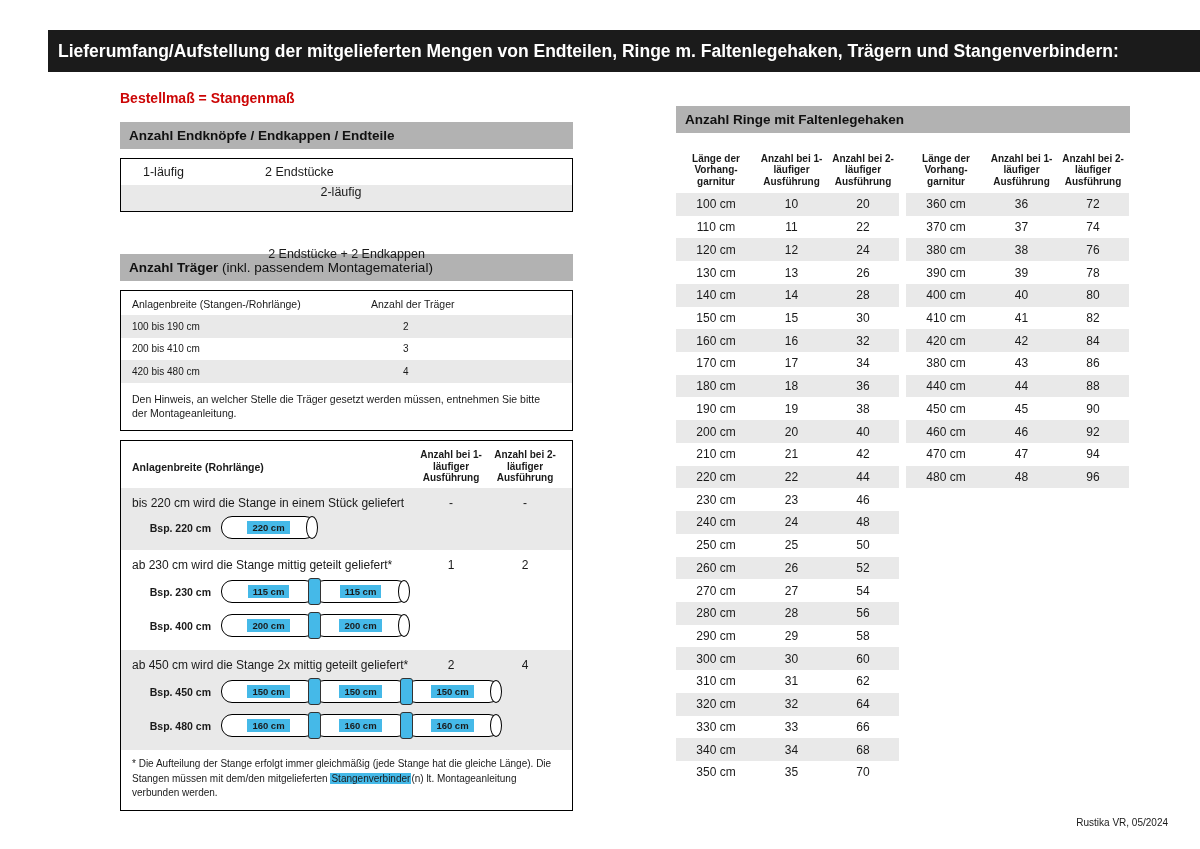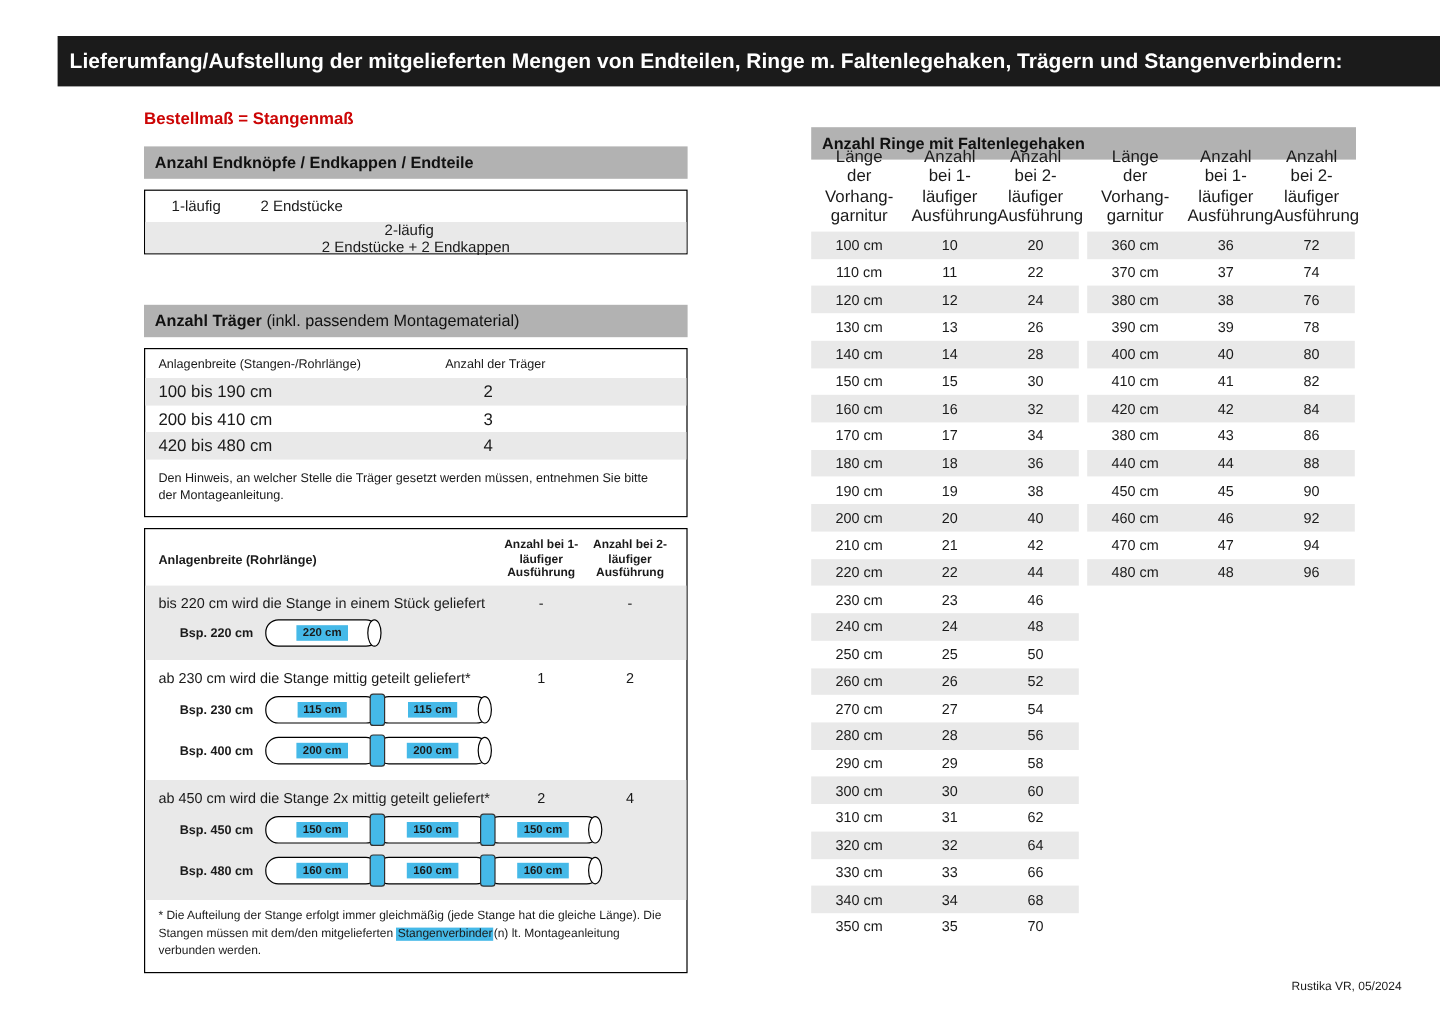--- a/index.html
+++ b/index.html
@@ -20,29 +20,29 @@
                 padding: 6px 9px; color: #111; }
   .sec-header .normal { font-weight: normal; }
 
   .box { border: 1.2px solid #000; background: #fff; margin-top: 9px; }
 
   .mt1 { margin-top: 16px; }
   .mt2 { margin-top: 42px; }
   .mt3 { margin-top: 21px; }
 
   
-  .et-row { display: flex; align-items: center; height: 26px; font-size: 12.5px; }
+  .et-row { display: flex; align-items: center; height: 26px; font-size: 12.5px; gap: 48px; }
   .et-row.zebra { background: var(--zebra-gray); flex-direction: column; }
   .et-type { width: 96px; padding-left: 22px; }
   .et-val { flex: 1; }
 
   
   .tr-head { display: flex; font-size: 10.5px; font-weight: normal; padding: 7px 0 5px; }
   .tr-h1 { width: 250px; padding-left: 11px; }
-  .tr-row { display: flex; align-items: center; height: 22.5px; font-size: 14px; }
+  .tr-row { display: flex; align-items: center; height: 22.5px; font-size: 10px; }
   .tr-row.zebra { background: var(--zebra-gray); }
   .tr-range { width: 250px; padding-left: 11px; }
   .tr-count { padding-left: 32px; }
   .tr-note { font-size: 10.5px; line-height: 1.35; padding: 9px 26px 10px 11px; }
 
   
   .vb-head { display: flex; align-items: center; padding: 8px 10px 4px 0; }
   .vb-col1 { flex: 1; padding-left: 11px; font-size: 10.5px; font-weight: bold; }
   .vb-colh { width: 74px; text-align: center; font-size: 10px; font-weight: bold; line-height: 1.18; }
 
@@ -70,21 +70,21 @@
   .vg-footnote { font-size: 10px; line-height: 1.45; padding: 7px 12px 9px 11px; }
   .vg-footnote .hl { background: var(--highlight-cyan); padding: 0 1px; }
 
   
   .right-col { position: absolute; left: 676px; top: 106px; width: 454px; }
   .ring-tables { display: flex; gap: 7px; margin-top: 14px; }
   .ring-table { width: 223px; }
   .ring-head { display: flex; }
   .ring-hcell { height: 46px; display: flex; align-items: flex-end; justify-content: center;
                 padding-bottom: 5px; text-align: center; }
-  .ring-hcell span { font-size: 14px; font-weight: normal; line-height: 1.18; display: inline-block; }
+  .ring-hcell span { font-size: 10px; font-weight: bold; line-height: 1.18; display: inline-block; }
   .w0 { width: 80px; } .w1 { width: 71px; } .w2 { width: 72px; }
   .ring-hcell.w0 span { max-width: 60px; }
   .ring-hcell.w1 span, .ring-hcell.w2 span { max-width: 64px; }
   .ring-row { display: flex; align-items: center; height: 22.72px; }
   .ring-row.zebra { background: var(--zebra-gray); }
   .ring-cell { text-align: center; font-size: 12px; }
   .ring-cell.col0 { width: 80px; }
   .ring-cell.col1 { width: 71px; }
   .ring-cell.col2 { width: 72px; }
 

